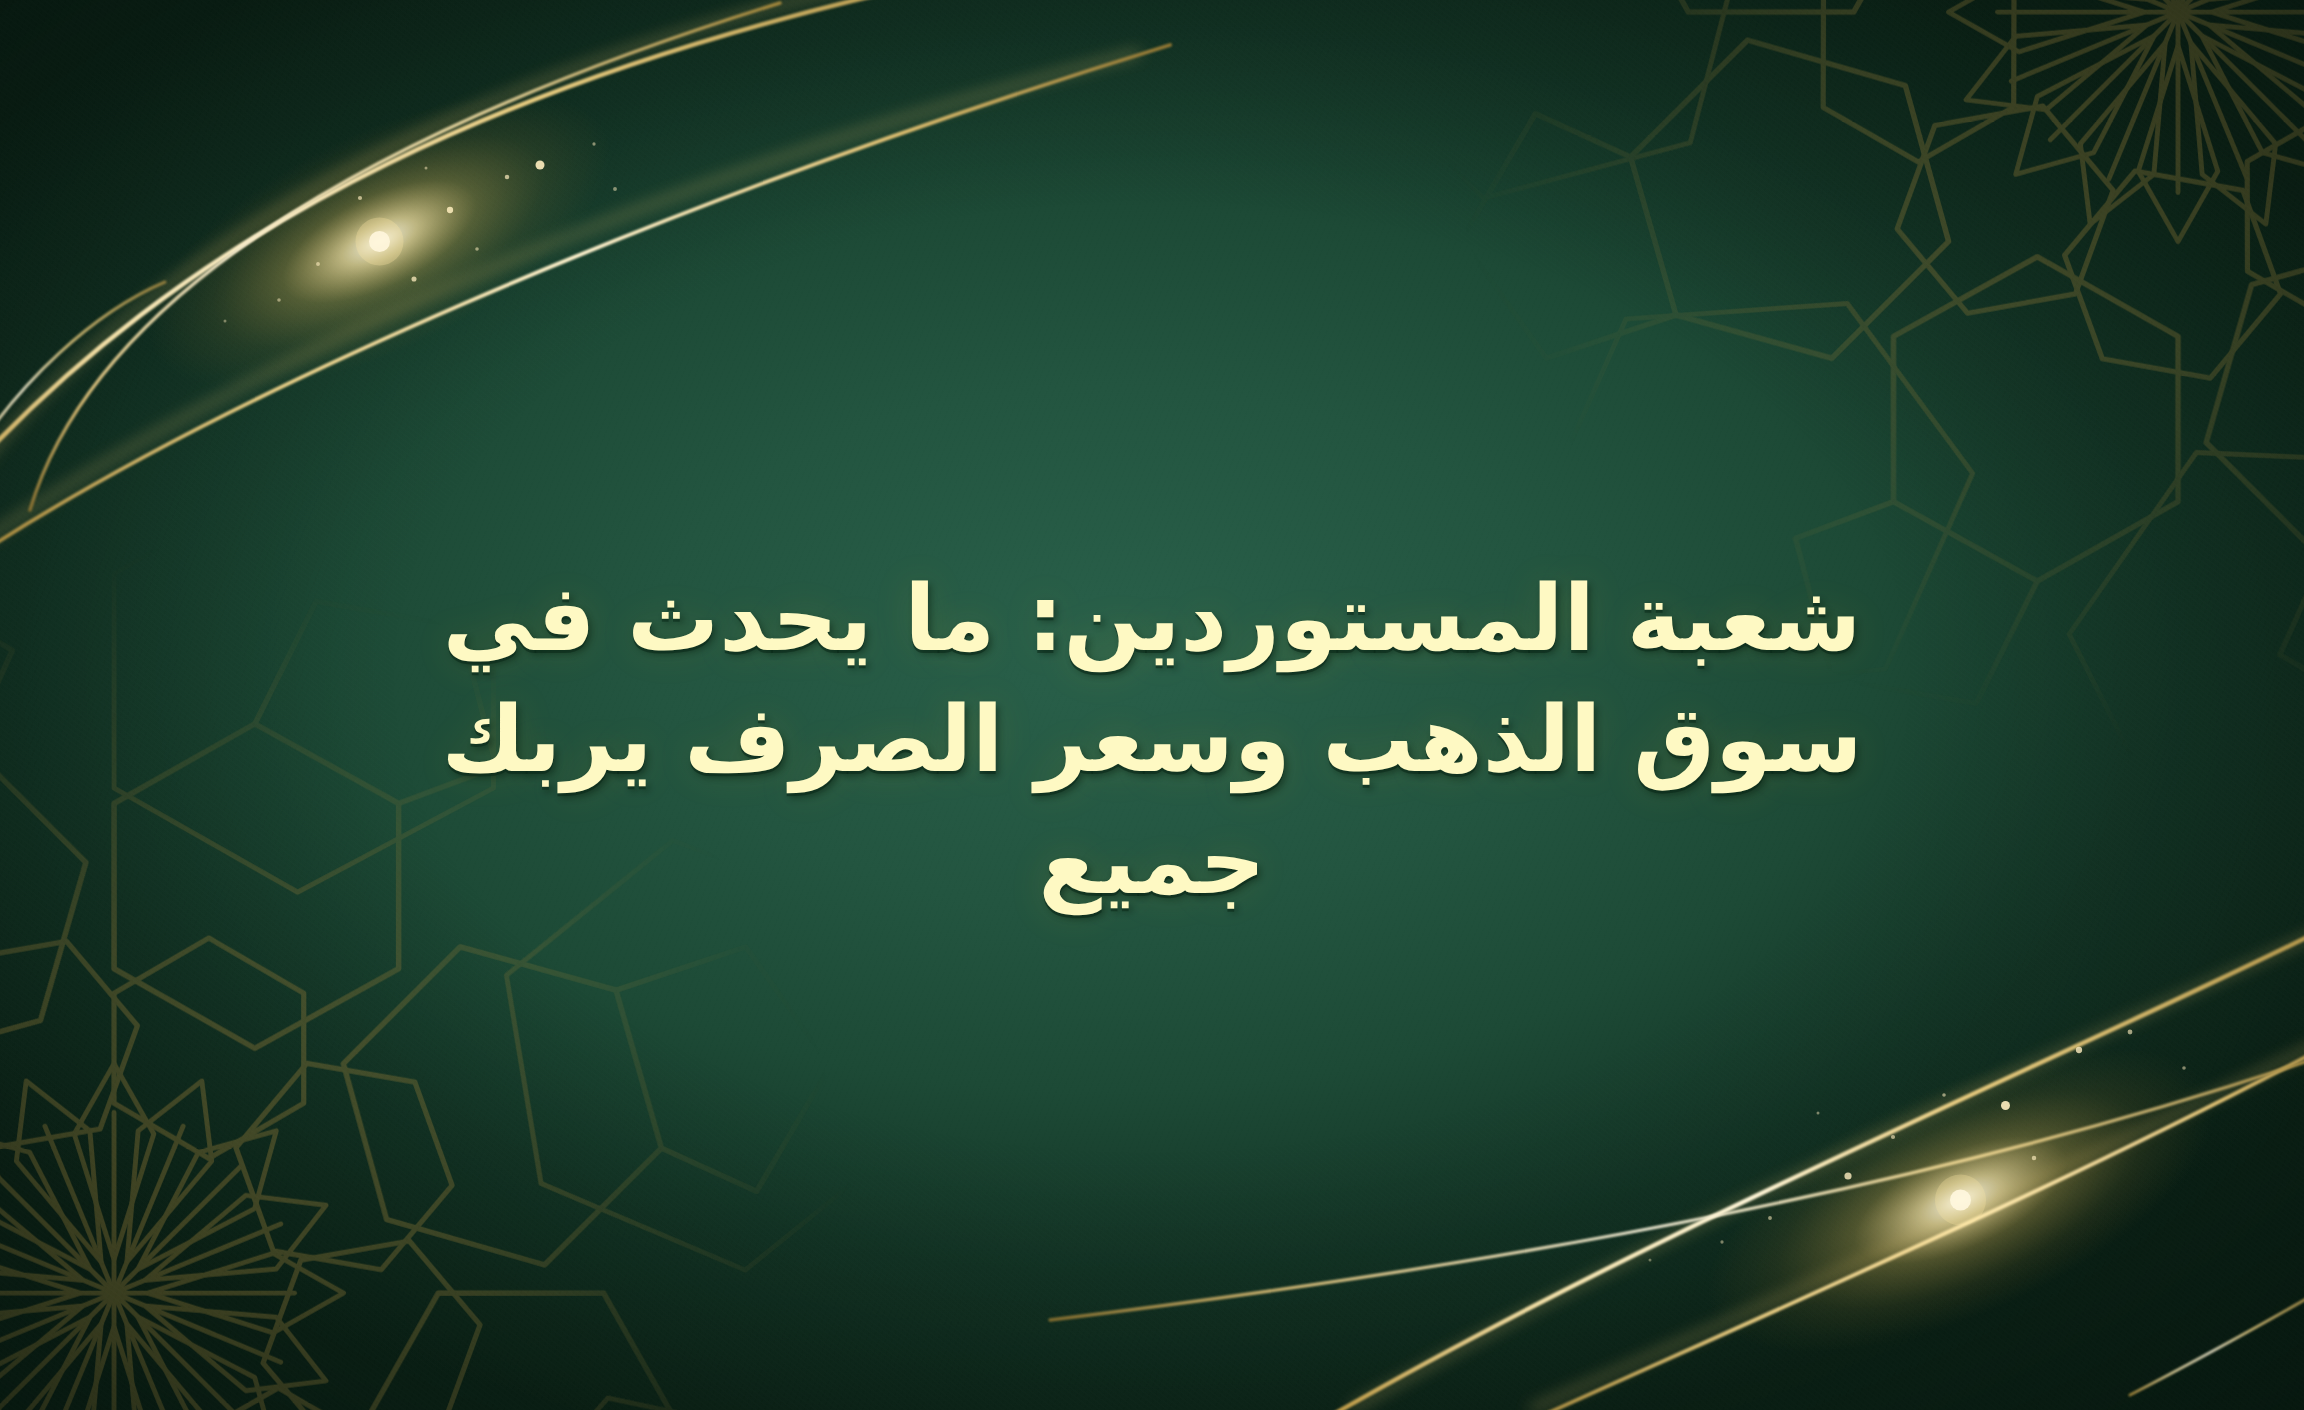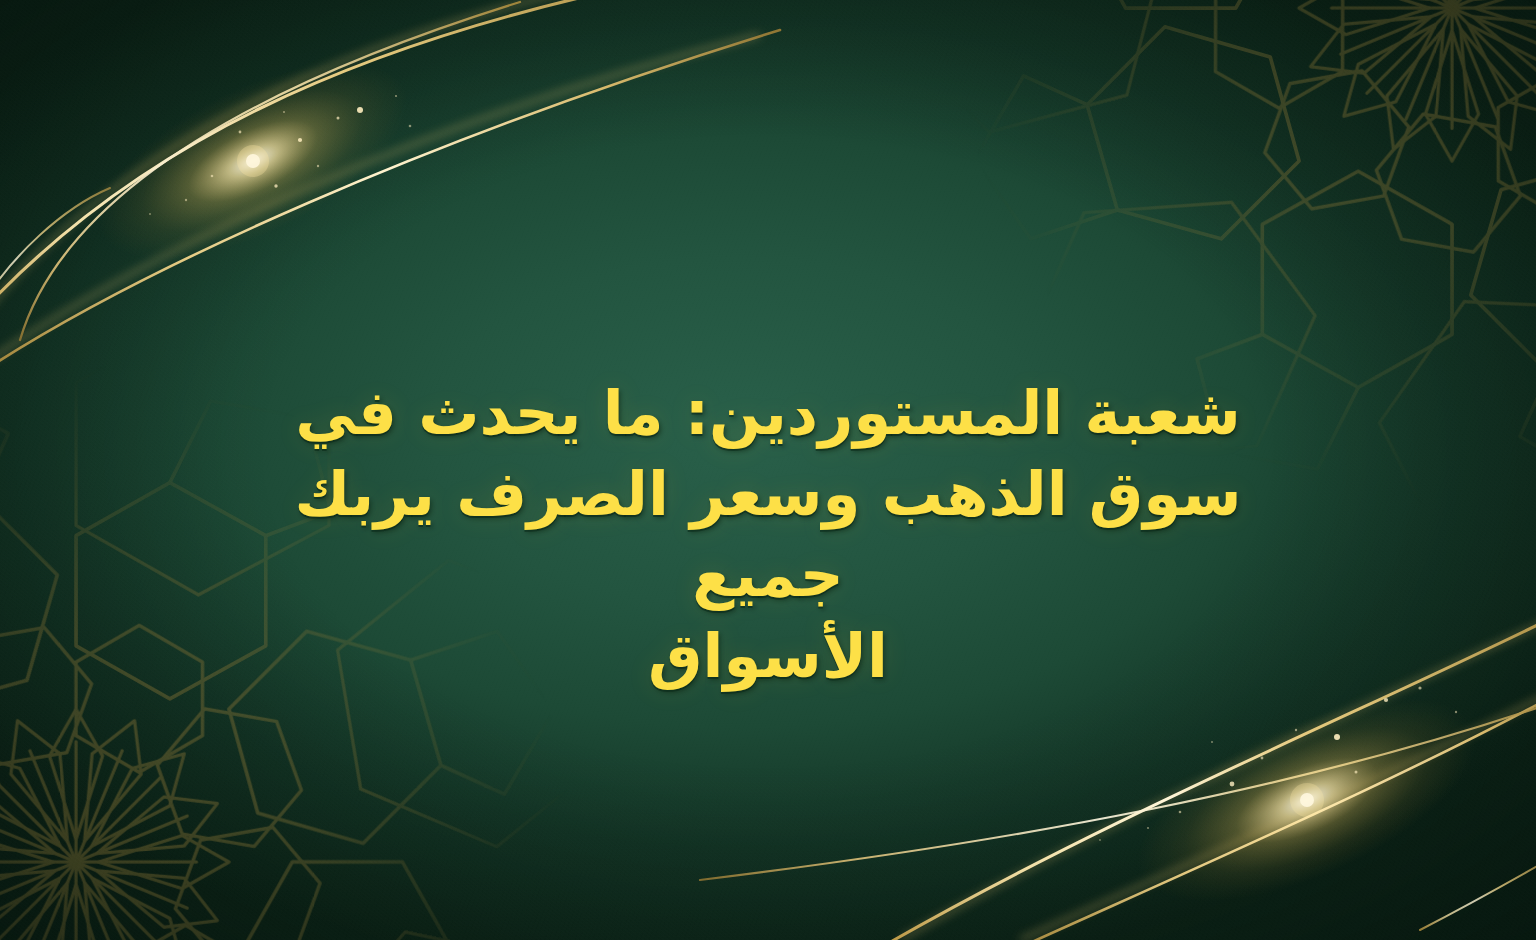--- a/index.html
+++ b/index.html
@@ -67,21 +67,21 @@
   }
   .headline {
     width: 1080px;
     margin: 0;
     text-align: center;
     direction: rtl;
     font-size: 61px;
     line-height: 1.33;
     font-weight: 700;
     letter-spacing: 0;
-    color: #fde047;
+    color: #fef9c3;
     text-shadow:
       0 2px 0 rgba(10,40,24,.55),
       2px 3px 4px rgba(6,28,16,.45),
       0 0 26px rgba(238,201,48,.13);
   }
 </style>
 </head>
 <body>
 
 <div id="stage">
@@ -294,17 +294,16 @@
           <circle cx="1100" cy="840" r="1.0" opacity=".38"></circle>
         </g>
       </g>
     </svg>
   </div>
 
   <div class="headline-wrap">
     <h1 class="headline">
       <span>شعبة المستوردين: ما يحدث في</span><br>
       <span>سوق الذهب وسعر الصرف يربك جميع</span><br>
-      <span>الأسواق</span>
     </h1>
   </div>
 
 </div>
 
 </body></html>

